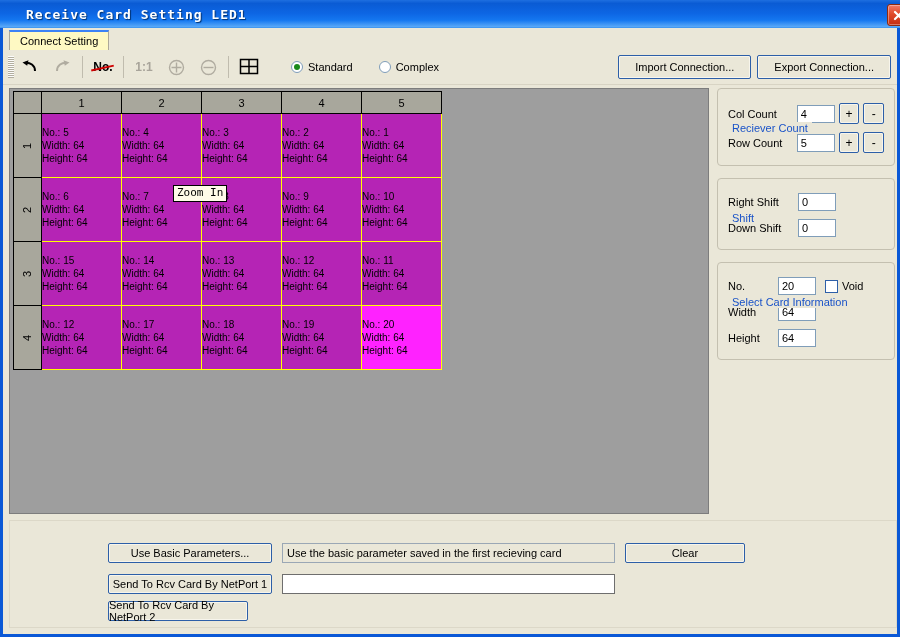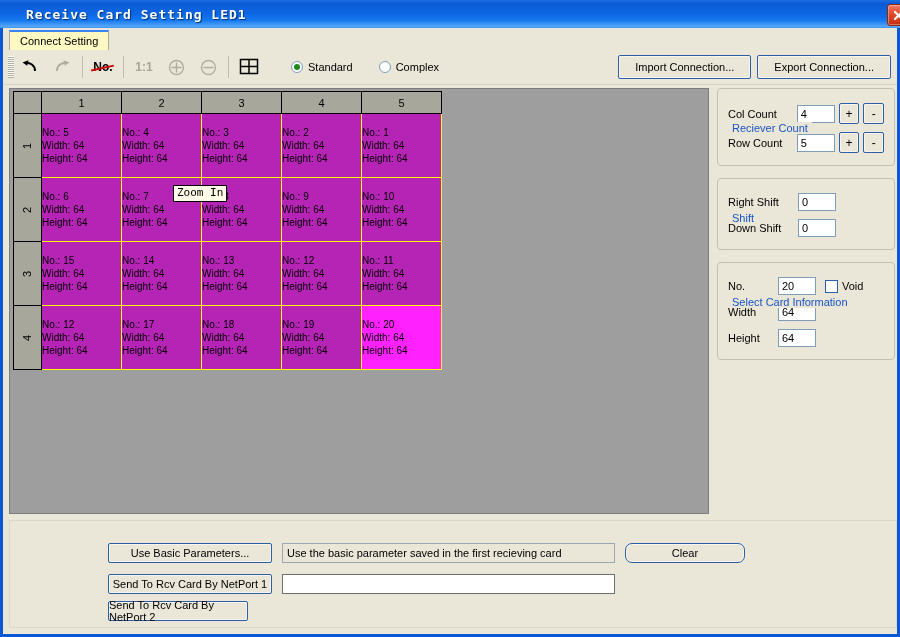--- a/index.html
+++ b/index.html
@@ -471,21 +471,21 @@
 
   </div>
 
   <div class="bottom">
     <div class="bbtn" style="left:98px;top:22px;width:164px;">
       <span>Use Basic Parameters...</span>
     </div>
     <div class="bread" style="left:272px;top:22px;width:333px;">
       <span>Use the basic parameter saved in the first recieving card</span>
     </div>
-    <div class="bbtn" style="left:615px;top:22px;width:120px;border-radius:7px;">
+    <div class="bbtn" style="left:615px;top:22px;width:120px;">
       <span>Clear</span>
     </div>
 
     <div class="bbtn" style="left:98px;top:53px;width:164px;">
       <span>Send To Rcv Card By NetPort 1</span>
     </div>
     <input class="btext" style="left: 272px; top: 53px; width: 333px;" value="">
 
     <div class="bbtn" style="left:98px;top:80px;width:140px;">
       <span>Send To Rcv Card By NetPort 2</span>

